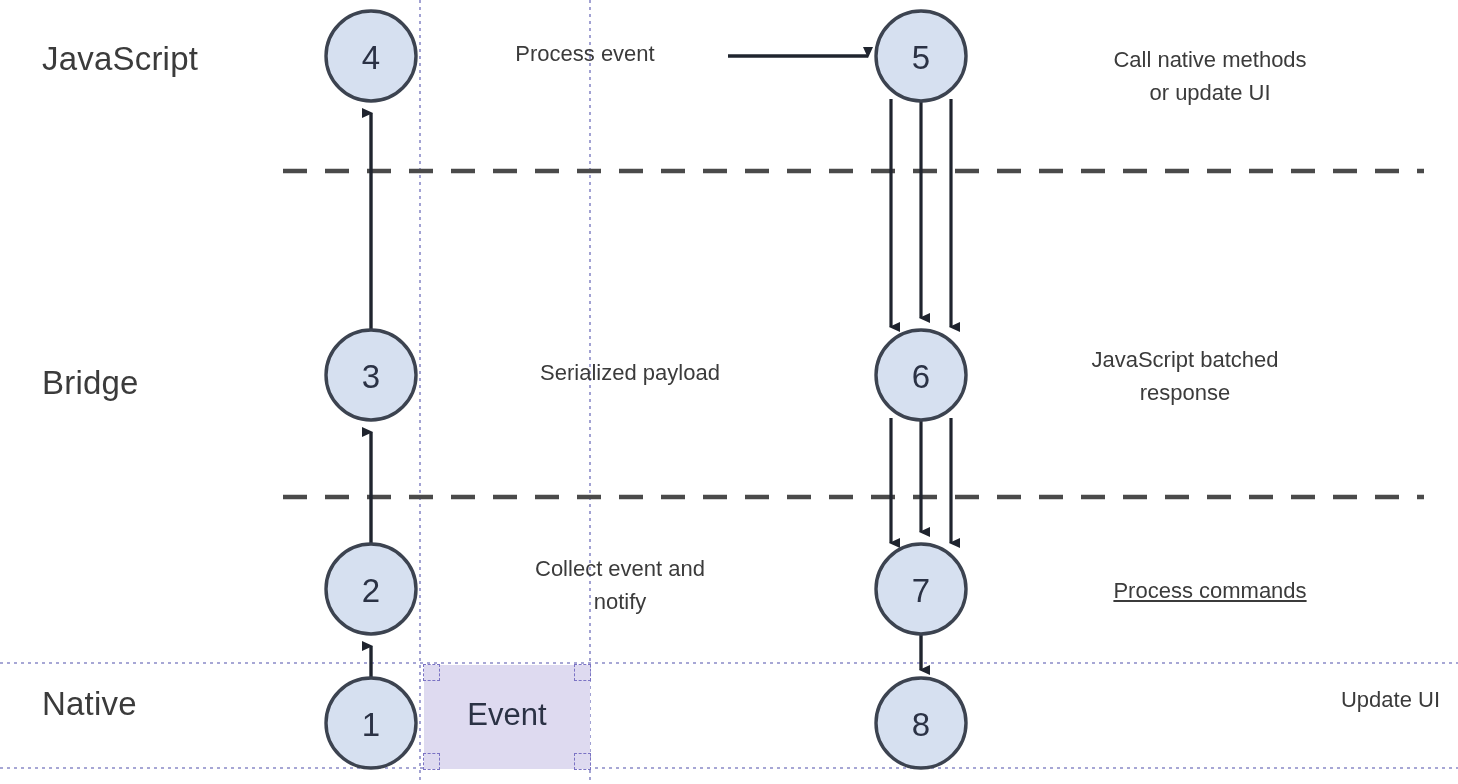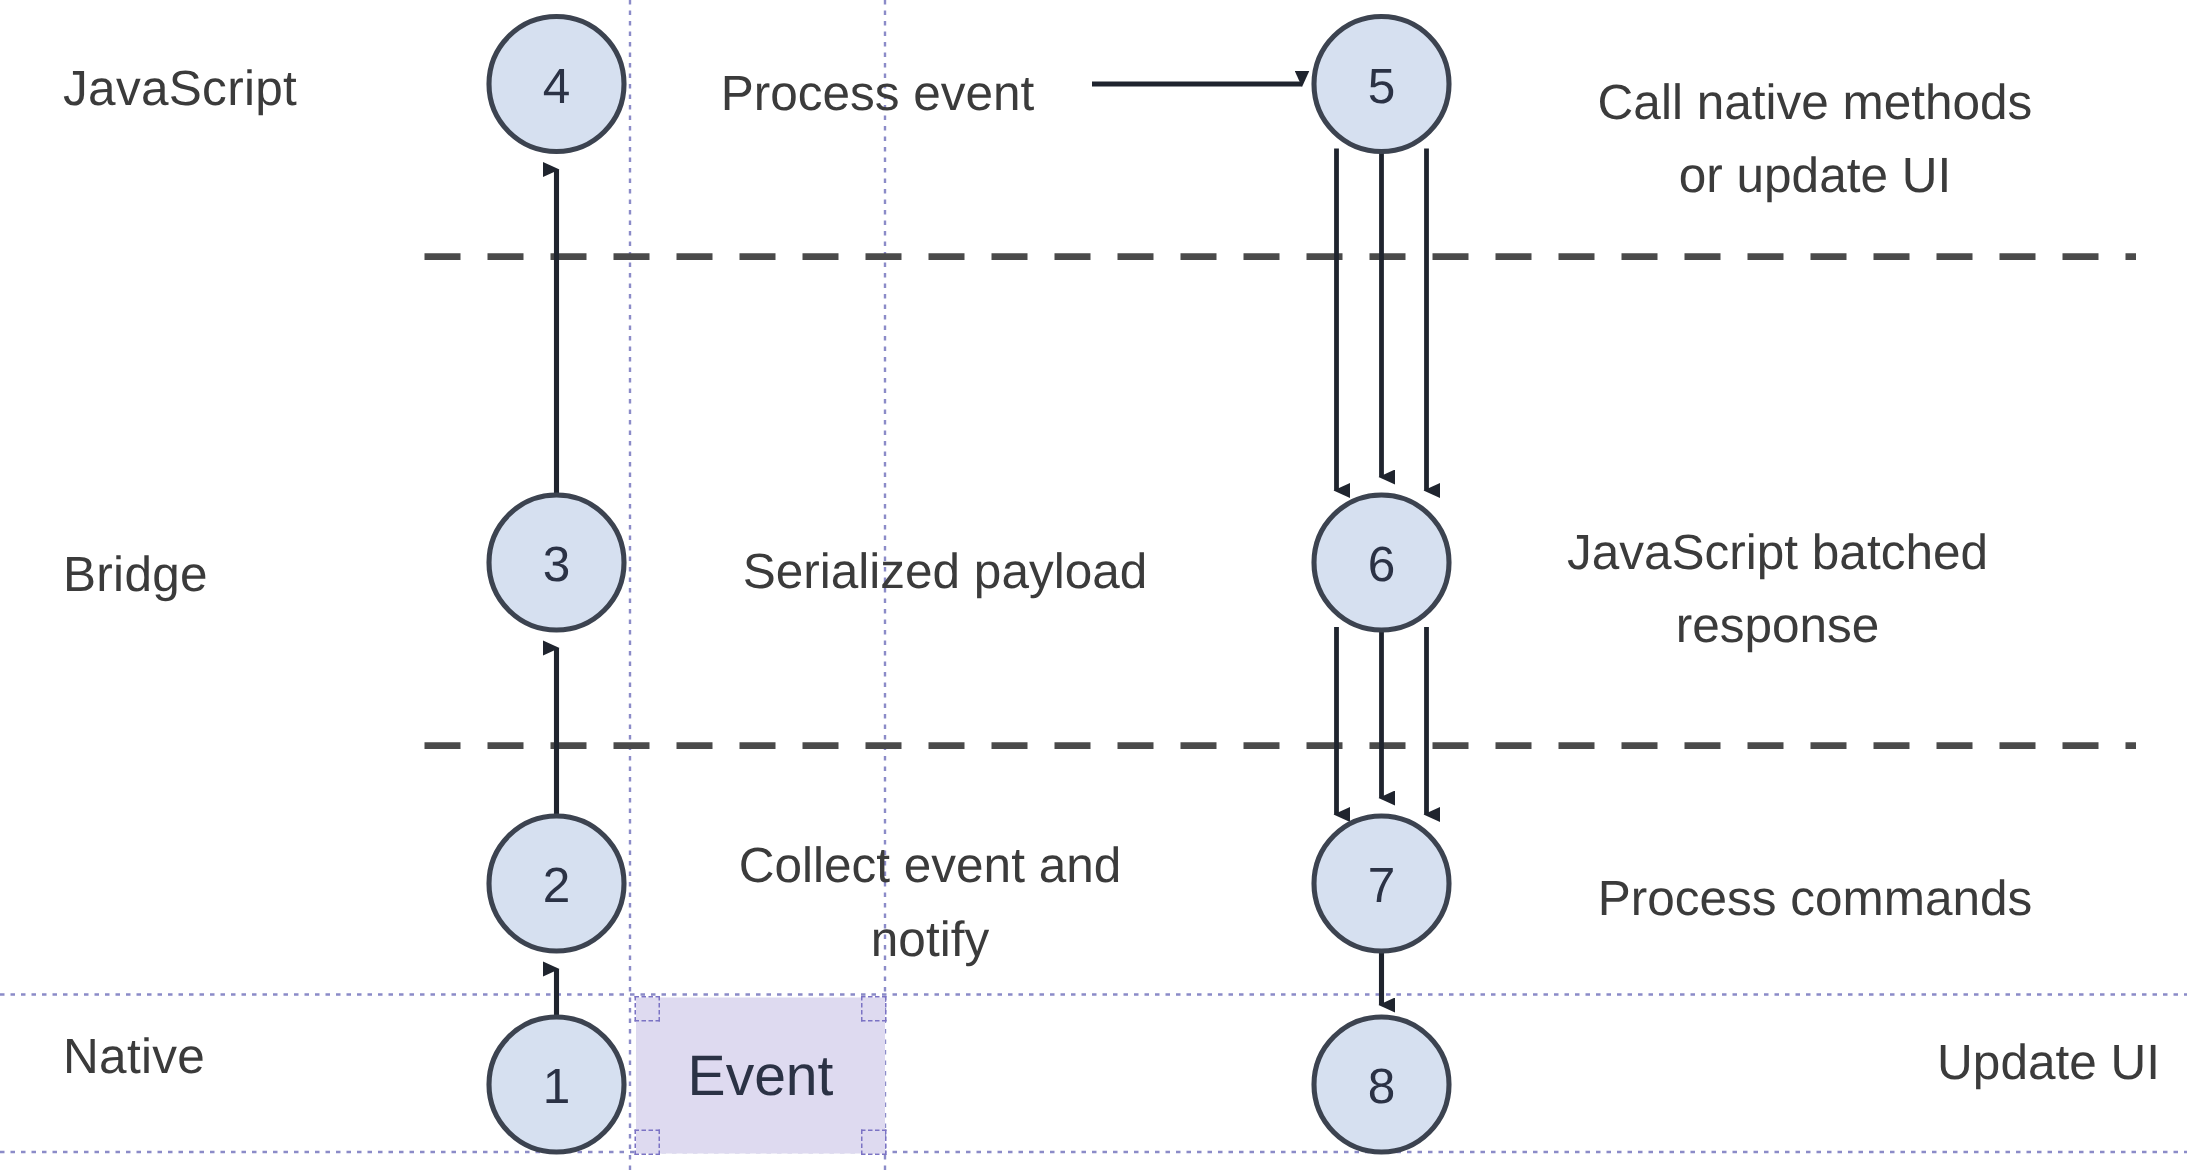--- a/index.html
+++ b/index.html
@@ -26,41 +26,41 @@
   }
   .lane-label {
     position: absolute;
     font-size: 33px;
     color: #3b3b3b;
     white-space: nowrap;
     letter-spacing: 0.2px;
   }
   .edge-label {
     position: absolute;
-    font-size: 33px;
+    font-size: 22px;
     color: #3b3b3b;
     text-align: center;
     line-height: 1.48;
     white-space: pre-line;
   }
   .node-num {
     font-size: 33px;
     fill: #2b3245;
     font-family: "Liberation Sans", sans-serif;
     text-anchor: middle;
     dominant-baseline: central;
   }
   .sel-box {
     position: absolute;
     background: #dedaf0;
     box-sizing: border-box;
   }
   .sel-label {
     position: absolute;
-    font-size: 38px;
+    font-size: 31px;
     color: #2b3245;
     text-align: center;
     white-space: nowrap;
   }
   .handle {
     position: absolute;
     width: 17px;
     height: 17px;
     box-sizing: border-box;
     border: 1.4px dashed #7b73c4;
@@ -166,21 +166,21 @@
   <div class="lane-label" style="left:42px; top:685px;">Native</div>
 
   <div class="edge-label" style="left:420px; top:38px; width:330px;">Process event</div>
   <div class="edge-label" style="left:1000px; top:26px; width:420px;margin-top:18px;">Call native methods
 or update UI</div>
   <div class="edge-label" style="left:420px; top:357px; width:420px;">Serialized payload</div>
   <div class="edge-label" style="left:1000px; top:344px; width:370px;">JavaScript batched
 response</div>
   <div class="edge-label" style="left:420px; top:553px; width:400px;">Collect event and
 notify</div>
-  <div class="edge-label" style="left:1000px; top:575px; width:420px;">Process commands</div>
+  <div class="edge-label" style="left:1000px; top:575px; width:420px;text-decoration:underline;">Process commands</div>
   <div class="edge-label" style="left:1020px; top:684px; width:420px; text-align:right;">Update UI</div>
 
   <div class="sel-box" style="left:424px; top:665px; width:166px; height:104px;">
     <div class="sel-label" style="left:0; top:32px; width:166px;">Event</div>
     <div class="handle" style="left:-1px;  top:-1px;"></div>
     <div class="handle" style="right:-1px; top:-1px;"></div>
     <div class="handle" style="left:-1px;  bottom:-1px;"></div>
     <div class="handle" style="right:-1px; bottom:-1px;"></div>
   </div>
 

